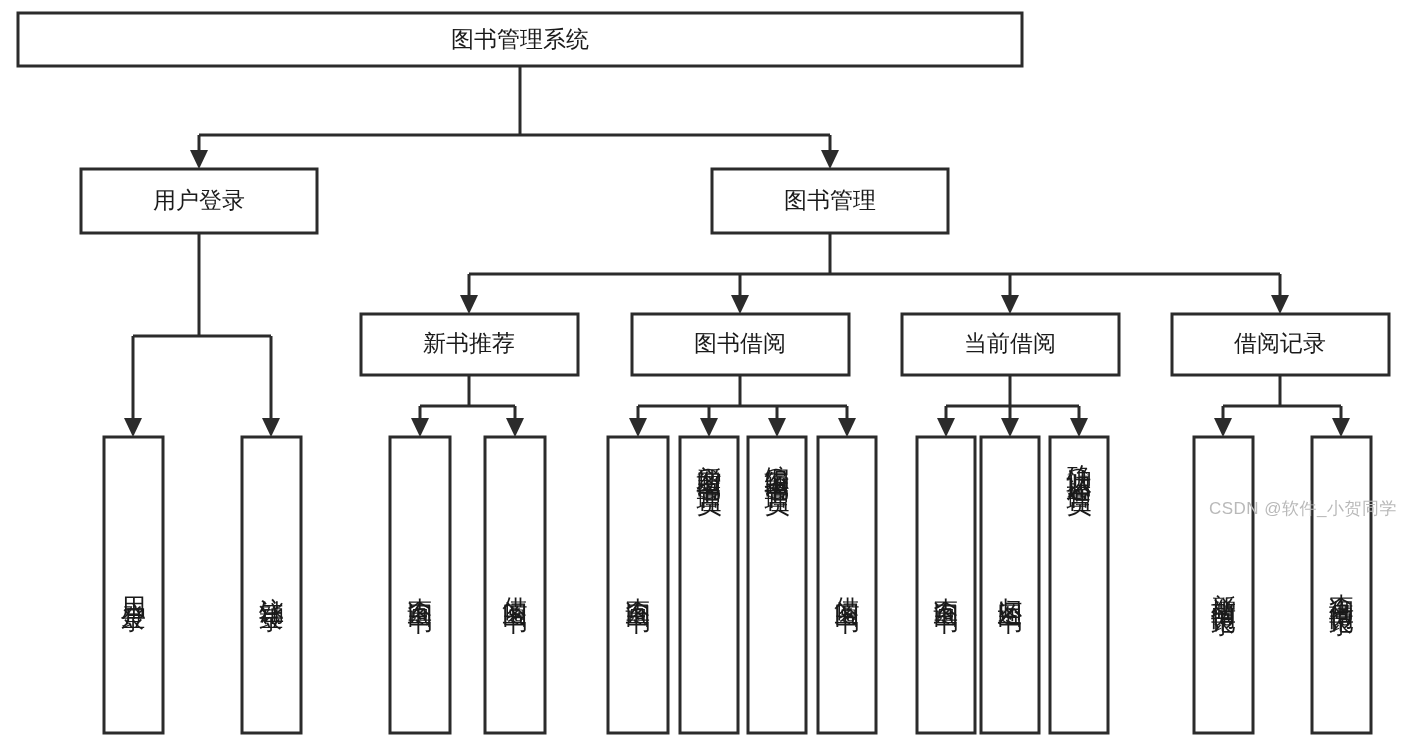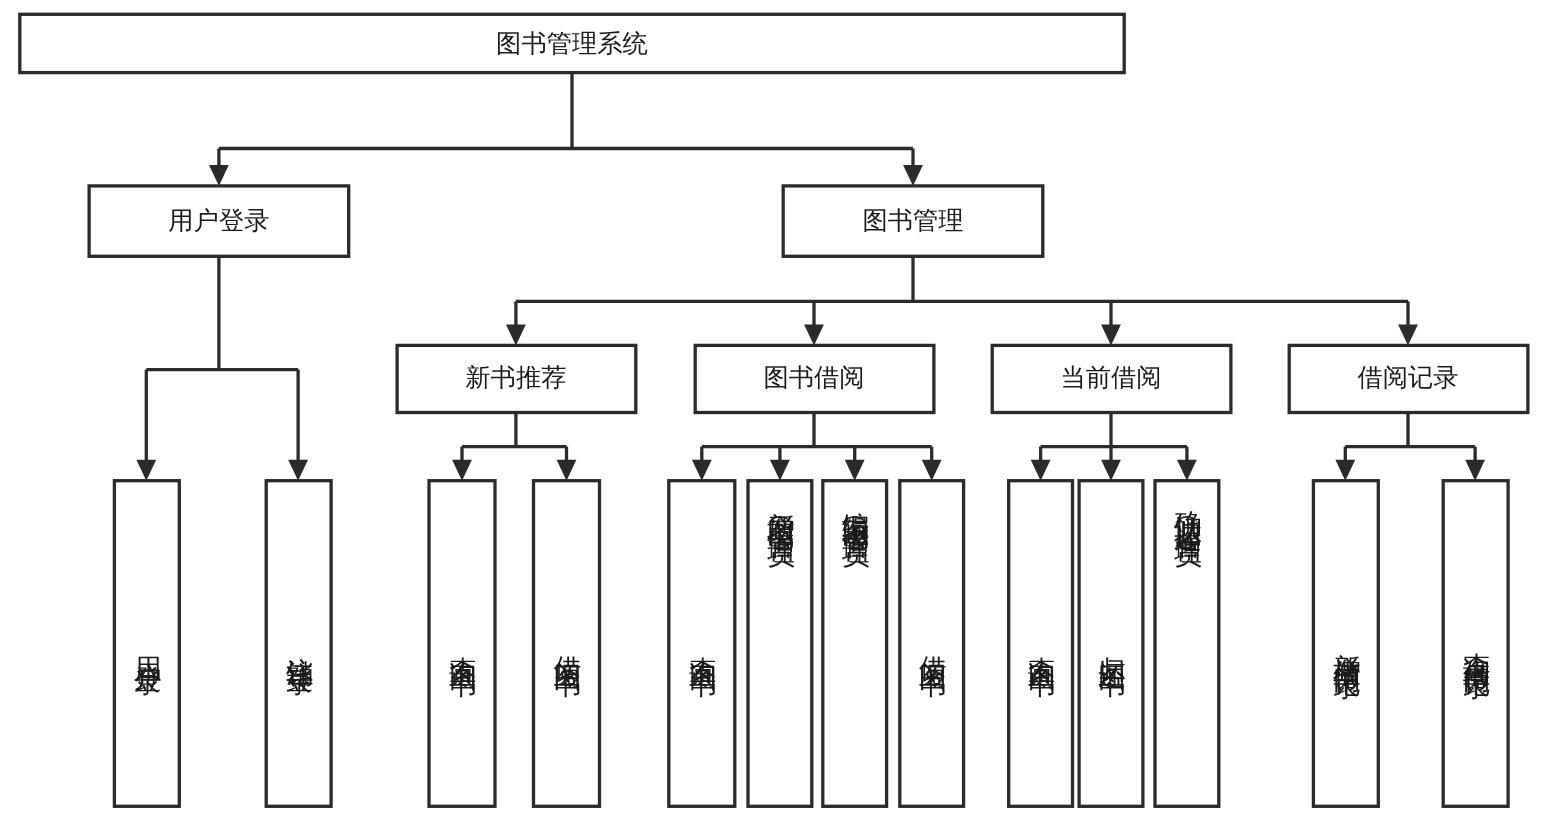--- a/index.html
+++ b/index.html
@@ -241,14 +241,15 @@
     <span class="vnode-text">确认归还（管理员）</span>
   </div>
 
   <div class="vnode center-mid" style="left:1194px; top:437px; width:59px; height:296px;">
     <span class="vnode-text">新增借阅记录</span>
   </div>
   <div class="vnode center-mid" style="left:1312px; top:437px; width:59px; height:296px;">
     <span class="vnode-text">查询借阅记录</span>
   </div>
 
+  <div class="watermark">CSDN @软件_小贺同学</div>
 
 </div>
 
 </body></html>

